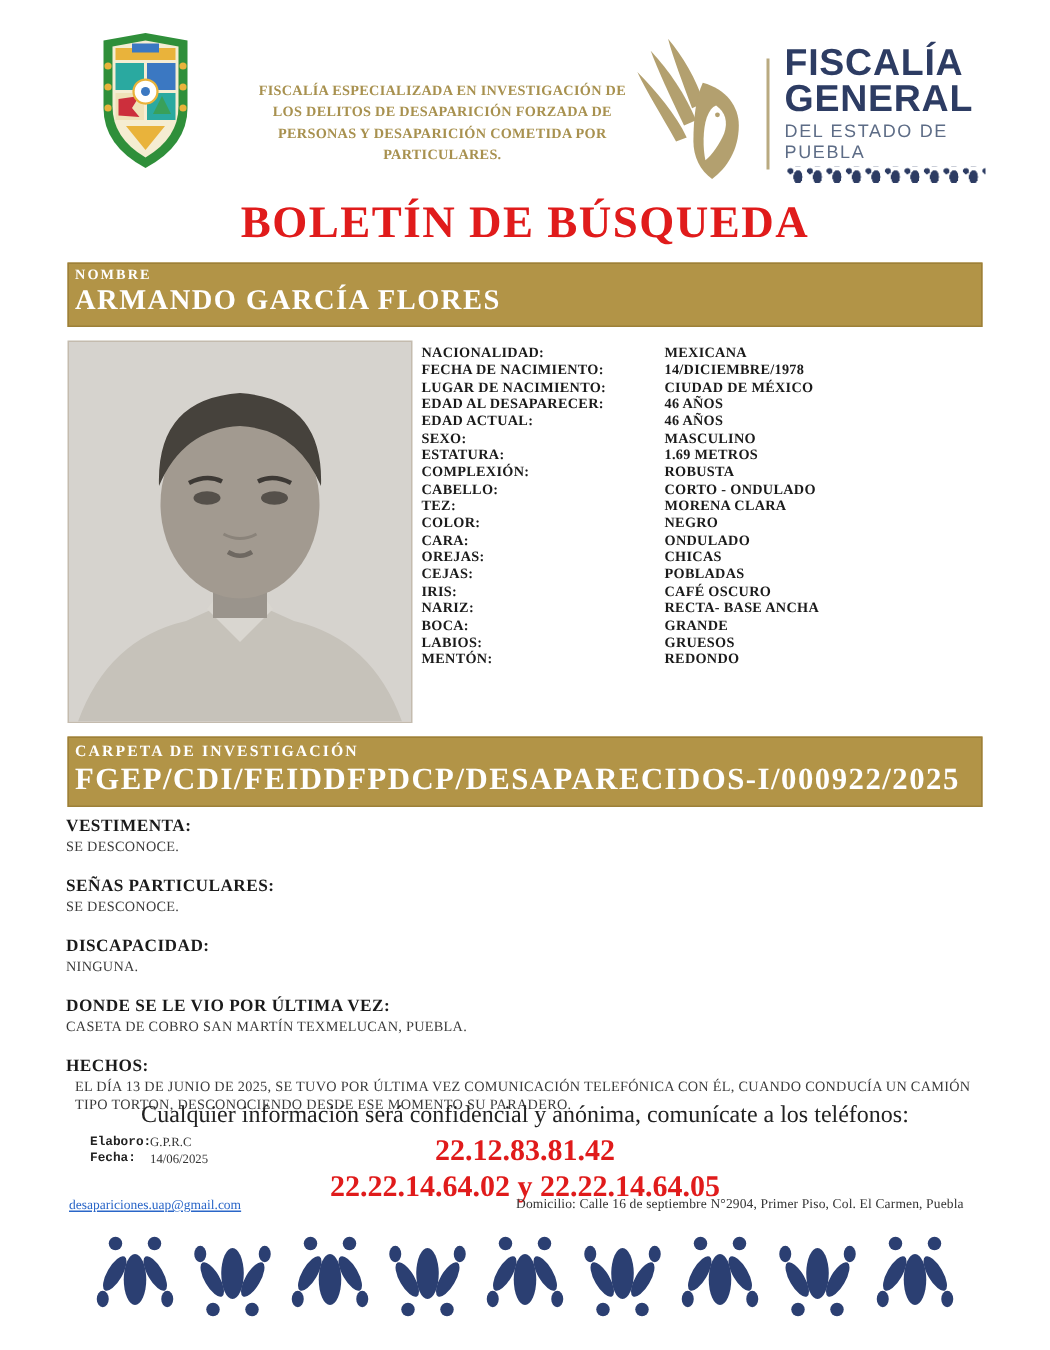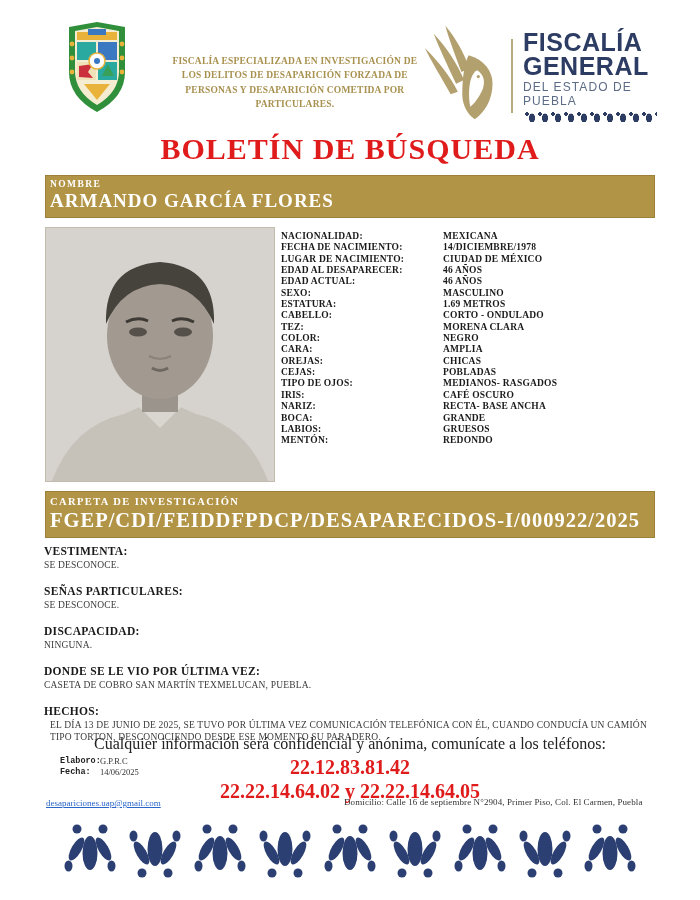--- a/index.html
+++ b/index.html
@@ -182,46 +182,46 @@
         </div>
         <div class="frow">
           <span class="flabel">SEXO:</span>
           <span class="fvalue">MASCULINO</span>
         </div>
         <div class="frow">
           <span class="flabel">ESTATURA:</span>
           <span class="fvalue">1.69 METROS</span>
         </div>
         <div class="frow">
+          <span class="flabel">COMPLEXIÓN:</span>
+          <span class="fvalue">ROBUSTA</span>
+        </div>
+        <div class="frow">
           <span class="flabel">CABELLO:</span>
           <span class="fvalue">CORTO - ONDULADO</span>
         </div>
         <div class="frow">
           <span class="flabel">TEZ:</span>
           <span class="fvalue">MORENA CLARA</span>
         </div>
         <div class="frow">
           <span class="flabel">COLOR:</span>
           <span class="fvalue">NEGRO</span>
         </div>
         <div class="frow">
           <span class="flabel">CARA:</span>
-          <span class="fvalue">AMPLIA</span>
+          <span class="fvalue">ONDULADO</span>
         </div>
         <div class="frow">
           <span class="flabel">OREJAS:</span>
           <span class="fvalue">CHICAS</span>
         </div>
         <div class="frow">
           <span class="flabel">CEJAS:</span>
           <span class="fvalue">POBLADAS</span>
-        </div>
-        <div class="frow">
-          <span class="flabel">TIPO DE OJOS:</span>
-          <span class="fvalue">MEDIANOS- RASGADOS</span>
         </div>
         <div class="frow">
           <span class="flabel">IRIS:</span>
           <span class="fvalue">CAFÉ OSCURO</span>
         </div>
         <div class="frow">
           <span class="flabel">NARIZ:</span>
           <span class="fvalue">RECTA- BASE ANCHA</span>
         </div>
         <div class="frow">

